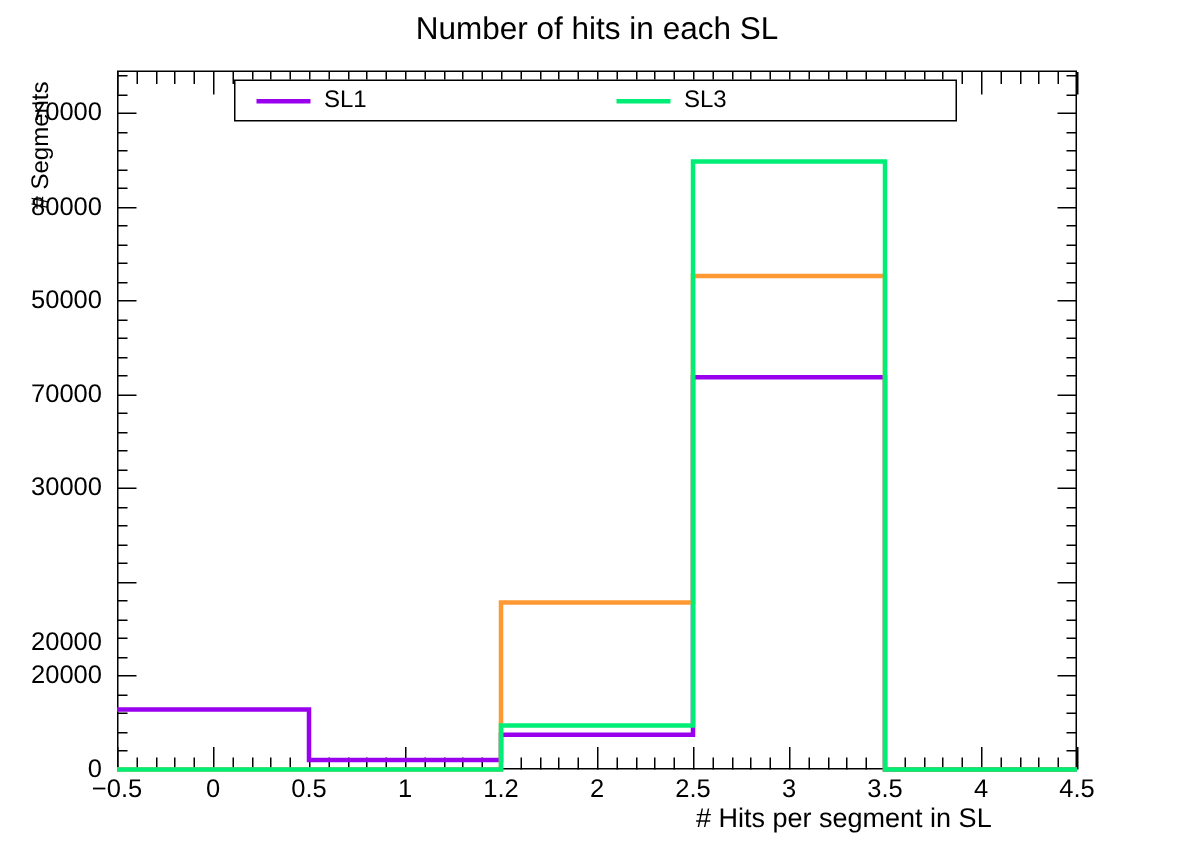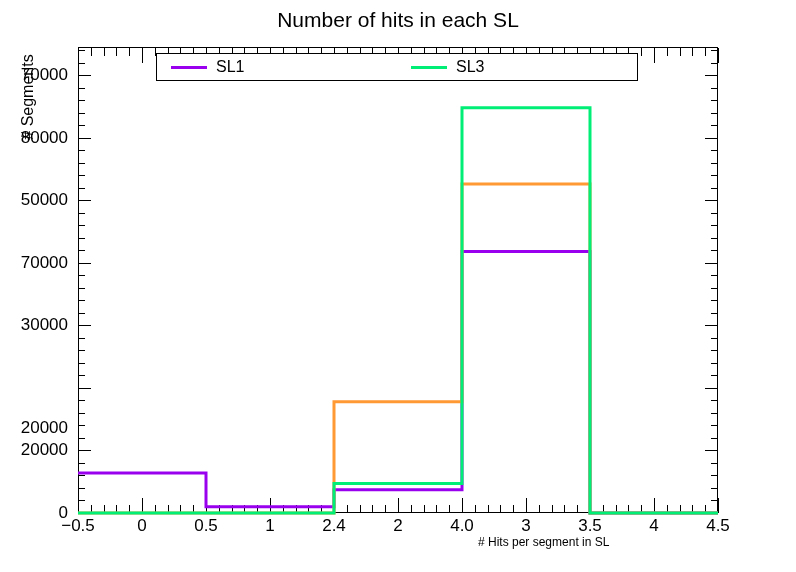--- a/index.html
+++ b/index.html
@@ -12,21 +12,21 @@
   #chart-title{left:0;top:8px;width:796px;text-align:center;font-size:21px;}
   #run-label{right:84px;top:28px;font-size:22px;}
 
   
   #plot-frame{position:absolute;left:78px;top:47px;width:640px;height:466px;
               border:1px solid #000;box-sizing:border-box;background:#fff;}
 
   
   #y-axis-title{left:-52px;top:88px;width:160px;text-align:center;font-size:16px;
                 transform:rotate(-90deg);transform-origin:50% 50%;}
-  #x-axis-title{left:478px;top:535px;font-size:12px;}
+  #x-axis-title{left:464px;top:535px;font-size:18px;}
 
   
   .ylab{position:absolute;right:728px;font-size:17px;text-align:right;
         white-space:nowrap;transform:translateY(-50%);}
   .xlab{position:absolute;top:516px;font-size:17px;text-align:left;
         transform:translateX(-50%);white-space:nowrap;}
 
   
   .ytick{position:absolute;left:78px;height:1px;background:#000;}
   .ytick.major{width:13px;}
@@ -255,23 +255,23 @@
       <div class="ylab" style="top: 262.799px;">70000</div>
       <div class="ylab" style="top: 200.248px;">50000</div>
       <div class="ylab" style="top: 137.698px;">80000</div>
       <div class="ylab" style="top: 75.1477px;">70000</div>
     </div>
   <div id="xlabel-layer">
       <div class="xlab" style="left: 78px;">−0.5</div>
       <div class="xlab" style="left: 142px;">0</div>
       <div class="xlab" style="left: 206px;">0.5</div>
       <div class="xlab" style="left: 270px;">1</div>
-      <div class="xlab" style="left: 334px;">2.4</div>
+      <div class="xlab" style="left: 334px;">1.2</div>
       <div class="xlab" style="left: 398px;">2</div>
-      <div class="xlab" style="left: 462px;">4.0</div>
+      <div class="xlab" style="left: 462px;">2.5</div>
       <div class="xlab" style="left: 526px;">3</div>
       <div class="xlab" style="left: 590px;">3.5</div>
       <div class="xlab" style="left: 654px;">4</div>
       <div class="xlab" style="left: 718px;">4.5</div>
     </div>
 
   <svg id="hist-svg">
       <path d="M 78 472.96778523489934 L 206 472.96778523489934 L 206 506.744966442953 L 334 506.744966442953 L 334 489.85637583892617 L 462 489.85637583892617 L 462 251.53959731543625 L 590 251.53959731543625 L 590 513 L 718 513" fill="none" stroke="#9900EE" stroke-width="3" stroke-linecap="butt" stroke-linejoin="miter"></path>
       <path d="M 78 513 L 206 513 L 206 513 L 334 513 L 334 401.66040268456373 L 462 401.66040268456373 L 462 183.98523489932887 L 590 183.98523489932887 L 590 513 L 718 513" fill="none" stroke="#FF9933" stroke-width="3" stroke-linecap="butt" stroke-linejoin="miter"></path>
       <path d="M 78 513 L 206 513 L 206 513 L 334 513 L 334 483.60134228187917 L 462 483.60134228187917 L 462 107.67382550335572 L 590 107.67382550335572 L 590 513 L 718 513" fill="none" stroke="#00EE76" stroke-width="3" stroke-linecap="butt" stroke-linejoin="miter"></path>

